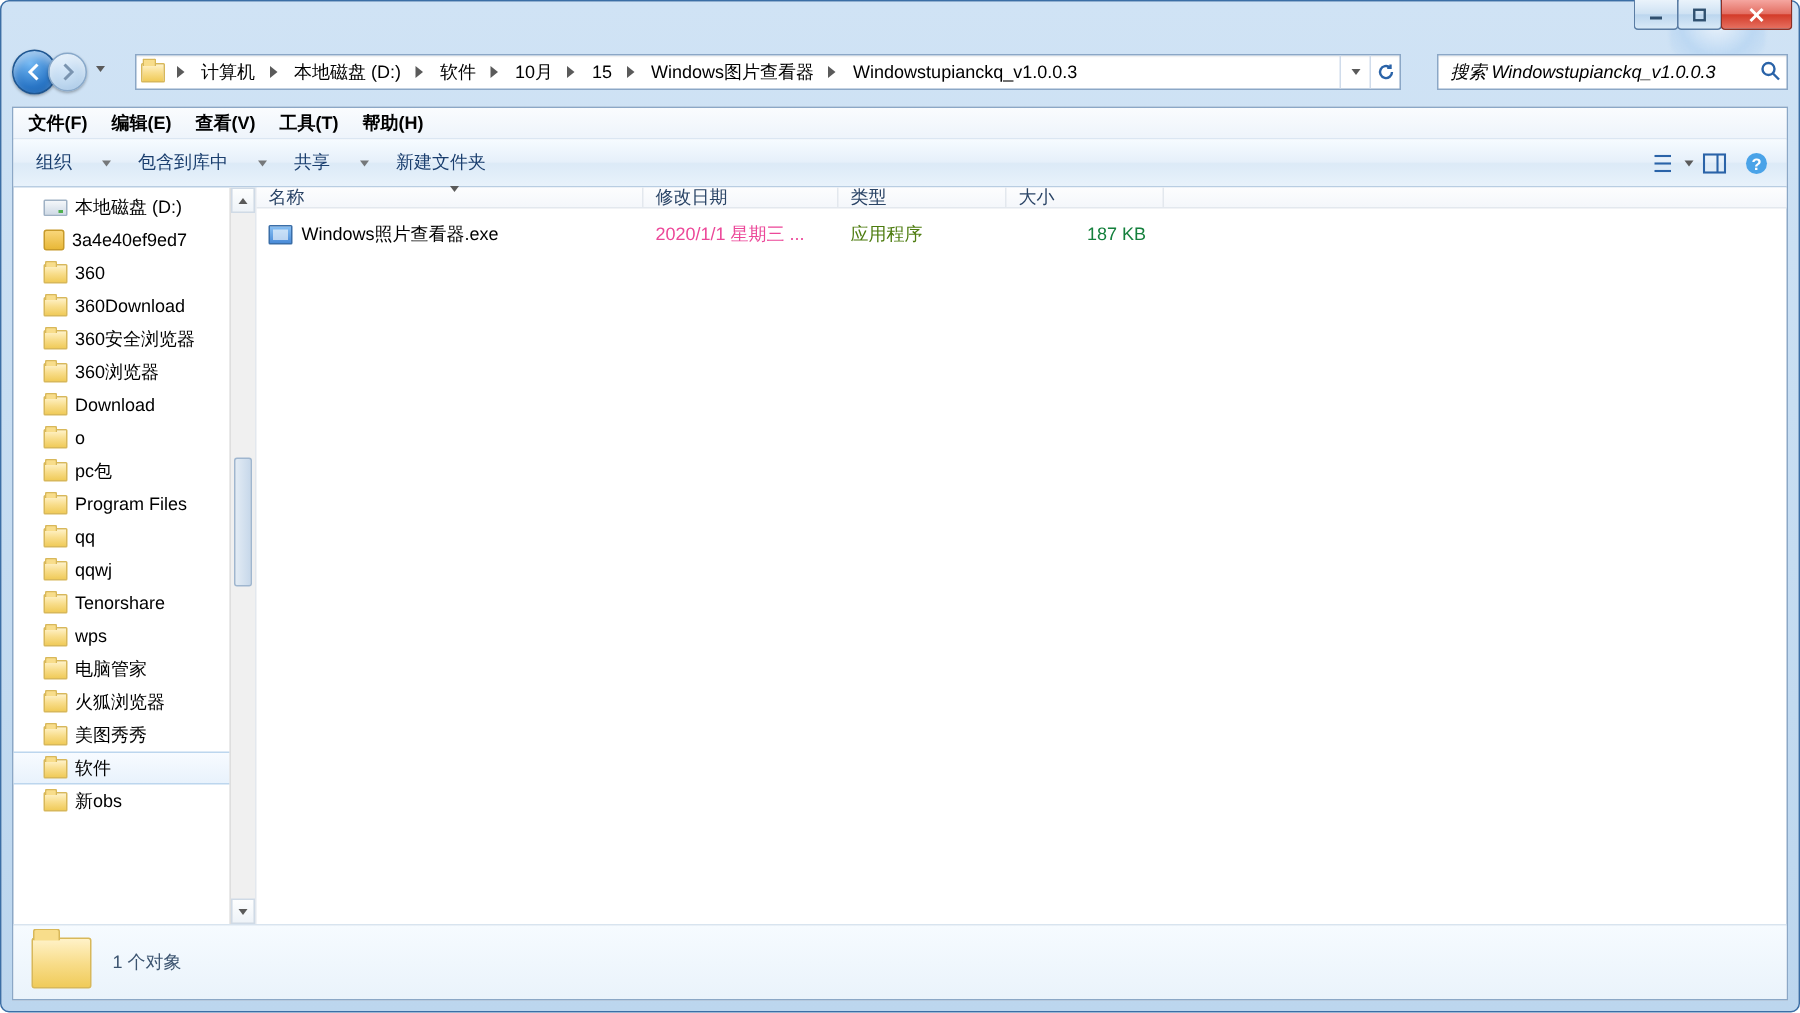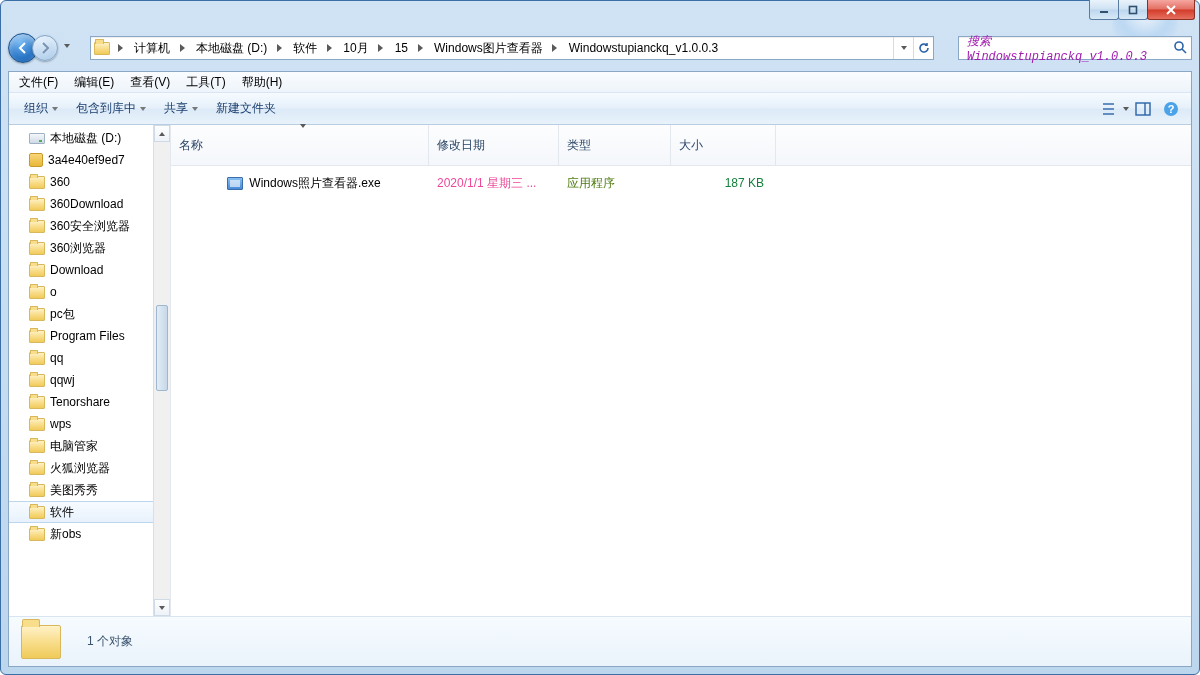--- a/index.html
+++ b/index.html
@@ -101,47 +101,47 @@
   .addr-btn {
     width: 20px; border-left: 1px solid #d0dceb;
     display: flex; align-items: center; justify-content: center;
   }
 
   .searchbox {
     width: 234px; height: 24px; background: #fff; border: 1px solid #8ba7c6;
     display: flex; align-items: center; padding: 0 4px 0 8px;
     box-shadow: inset 0 1px 1px rgba(0,0,0,.07);
   }
-  .searchbox span.ph { color: #a21caf; font-style: italic; flex: 1; font-family: Liberation Mono, monospace; }
+  .searchbox span.ph { color: #000000; font-style: italic; flex: 1; }
   .searchbox .mag { color: #3a74c4; }
 
   
   .inner {
     margin-top: 6px;
     background: #fff; border: 1px solid #8ba7c6;
     height: calc(100% - 64px);
     display: flex; flex-direction: column;
   }
 
   
   .menubar {
     height: 21px; display: flex; align-items: center;
     background: linear-gradient(#fafcfe, #eef4fb);
-    border-bottom: 1px solid #dbe6f2; padding: 0 2px;
+    border-bottom: 1px solid #dbe6f2; padding: 0 2px; font-weight: bold;
   }
   .menu-item { padding: 2px 8px; }
 
   
   .cmdbar {
     height: 32px; display: flex; align-items: center;
     background: linear-gradient(#f6fbff, #e6f0fa 48%, #dceaf7 52%, #e8f2fb);
     border-bottom: 1px solid #b9cde2; padding: 0 6px;
   }
   .cmd {
-    display: flex; align-items: center; gap: 4px;
+    display: flex; align-items: center; gap: 20px;
     padding: 3px 9px; color: #1a3e6e;
   }
   .cmd .dd { opacity: .8; }
   .cmd-spacer { flex: 1; }
   .icon-btn { width: 28px; display:flex; align-items:center; justify-content:center; height:100%; }
 
   
   .body {
     flex: 1; display: flex; min-height: 0;
   }
@@ -189,50 +189,50 @@
   }
   .nav-arrow {
     position:absolute; left:0; right:0; height:17px;
     display:flex; align-items:center; justify-content:center;
     background:linear-gradient(#fdfefe,#eef3f8); border:1px solid #cfdae6;
   }
   .nav-arrow.up{top:0;} .nav-arrow.dn{bottom:0;}
 
   .listpane { flex:1; display:flex; flex-direction:column; }
   .cols {
-    height:41px; display:flex; border-bottom:1px solid #e3e8ee;
+    height:14px; display:flex; border-bottom:1px solid #e3e8ee;
     background:linear-gradient(#fdfdfe,#f4f7fb);
   }
   .col {
     display:flex; align-items:center; padding:0 8px; color:#2a4466;
     border-right:1px solid #e3e8ee;
   }
   .col.name{flex:0 0 258px;}
   .col.date{flex:0 0 130px;}
   .col.type{flex:0 0 112px;}
   .col.size{flex:0 0 105px; justify-content:flex-start;}
   .rows { flex:1; padding:6px 0; }
   .file-row {
     display:flex; align-items:center; height:22px;
   }
-  .file-row .fname { flex:0 0 258px; display:flex; align-items:center; gap:6px; padding-left:8px;justify-content:center; }
+  .file-row .fname { flex:0 0 258px; display:flex; align-items:center; gap:6px; padding-left:8px; }
   .file-row .fdate { flex:0 0 130px; color:#ec4899; padding-left:8px;}
   .file-row .ftype { flex:0 0 112px; color:#4d7c0f; padding-left:8px;}
   .file-row .fsize { flex:0 0 105px; color:#15803d; text-align:right; padding-right:12px;}
   .app-ico {
     width:16px; height:13px; background:linear-gradient(#87bff3,#4a8bd8);
     border:1px solid #3a6ea8; border-radius:1px; position:relative;
   }
   .app-ico::after{content:''; position:absolute; inset:2px; background:#fff; opacity:.6;}
 
   
   .status {
     height:50px; border-top:1px solid #d8e4ef;
     background:linear-gradient(#f6fbff,#eaf3fb);
-    display:flex; align-items:center; gap:26px; padding:0 12px;
+    display:flex; align-items:center; gap:14px; padding:0 12px;
   }
   .big-folder {
     width:40px; height:34px;
     background:linear-gradient(#fff2c8,#f8dd8b 50%,#f0cb5a);
     border:1px solid #d8b85a; border-radius:2px; position:relative;
   }
   .big-folder::before{content:'';position:absolute;top:-7px;left:0;width:16px;height:7px;background:#f8dd8b;border:1px solid #d8b85a;border-bottom:none;border-radius:2px 2px 0 0;}
   .status-text{color:#3c5470;}
 
   

